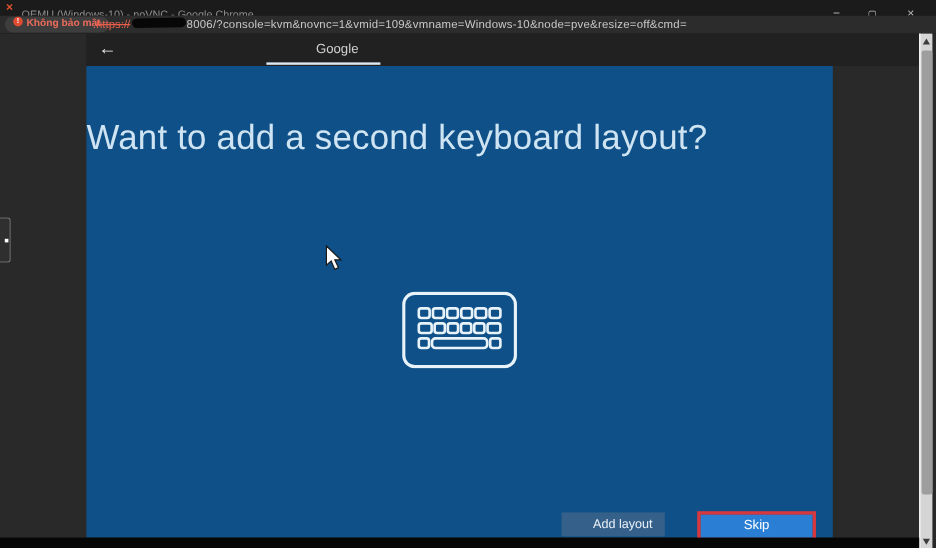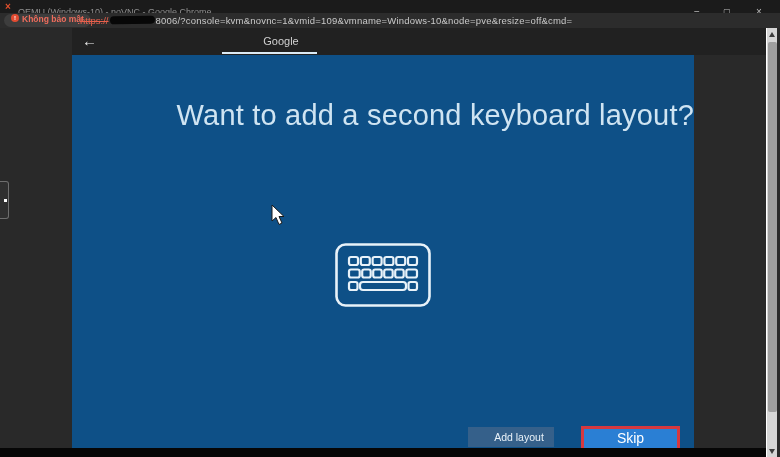--- a/index.html
+++ b/index.html
@@ -37,29 +37,29 @@
   .page { position:absolute; left:0; top:28px; width:780px; height:429px; background:#292929; }
 
   .vnc-header { position:absolute; left:72px; top:0; width:694px; height:27px; background:#212121; }
   .back { position:absolute; left:10px; top:4px; font-size:15px; color:#ececec; cursor:default; }
   .tab-label { position:absolute; left:209px; top:7px; transform:translateX(-50%);
     font-size:11px; color:#d0d0d0; }
   .tab-underline { position:absolute; left:150px; bottom:1px; width:95px; height:2px; background:#dcebf5; }
 
   
   .oobe { position:absolute; left:72px; top:27px; width:622px; height:393px; background:#0e5087; }
-  .oobe-title { position:absolute; left:0; top:44px; width:622px; text-align:right;
+  .oobe-title { position:absolute; left:0; top:44px; width:622px; text-align:left;
     font-size:29px; font-weight:300; color:#cfe4f2; letter-spacing:.2px; }
   .kbd-wrap { position:absolute; left:263px; top:188px; width:96px; height:64px; }
   .btn-row-addlayout { position:absolute; left:396px; top:372px; width:86px; height:20px;
     background:#35608a; color:#e9f1f8; font-size:10.5px; text-align:center; line-height:20px;
     cursor:default;padding-left:16px; }
   .skip-annotation { position:absolute; left:509px; top:371px; width:99px; height:25px;
     border:3px solid #d6383f; }
-  .btn-skip { width:100%; height:100%; background:#2a7fd4; color:#ffffff; font-size:14px;
+  .btn-skip { width:100%; height:100%; background:#2a7fd4; color:#ffffff; font-size:11px;
     text-align:center; line-height:19px; cursor:default; }
 
   .cursor { position:absolute; left:199px; top:149px; width:15px; height:22px; }
 
   
   .handle { position:absolute; left:0; top:153px; width:9px; height:38px; background:#2f2f2f;
     border:1px solid #6e6e6e; border-left:none; border-radius:0 3px 3px 0; }
   .handle-dot { position:absolute; right:1px; top:17px; width:3px; height:3px; background:#ffffff; }
 
   

